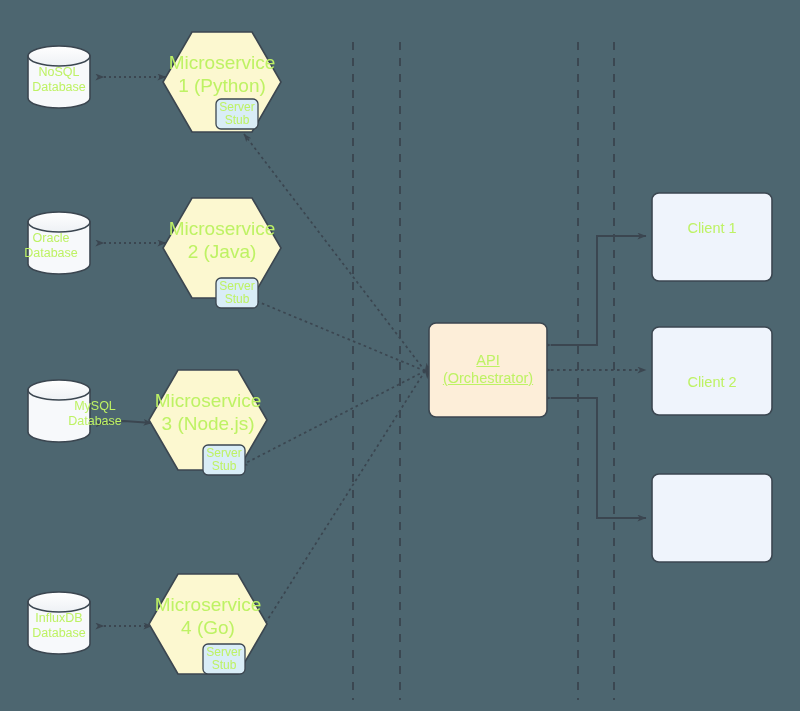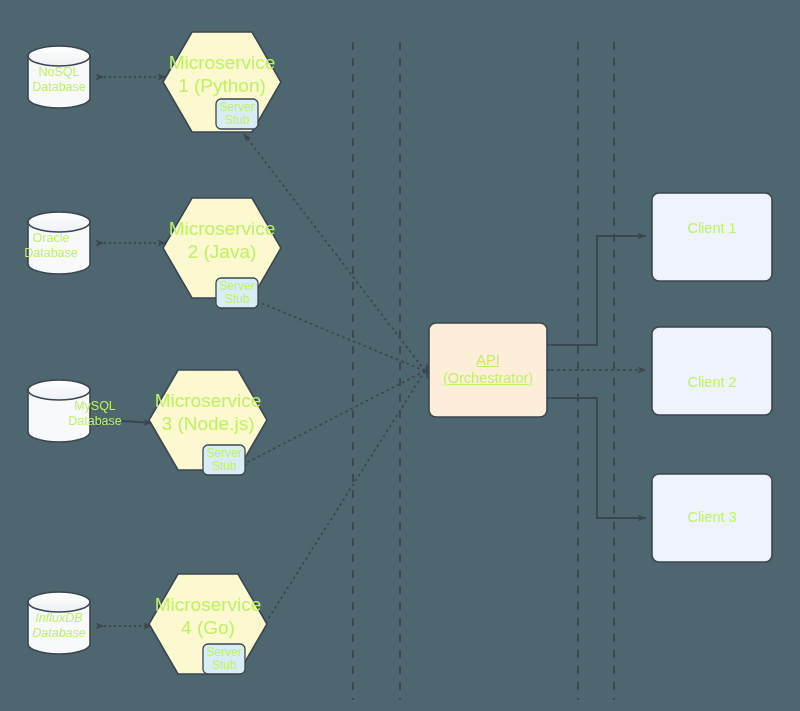--- a/index.html
+++ b/index.html
@@ -113,21 +113,21 @@
       <rect x="652" y="474" width="120" height="88" rx="7"></rect>
     </g>
   </svg>
 
   <div class="node-label db-label" style="left:28px;top:56px;width:62px;height:48px;">NoSQL
 Database</div>
   <div class="node-label db-label" style="left:20px;top:222px;width:62px;height:48px;">Oracle
 Database</div>
   <div class="node-label db-label" style="left:28px;top:390px;width:62px;height:48px;padding-left:36px;">MySQL
 Database</div>
-  <div class="node-label db-label" style="left:24px;top:602px;width:70px;height:48px;font-style:italic;">InfluxDB
+  <div class="node-label db-label" style="left:24px;top:602px;width:70px;height:48px;">InfluxDB
 Database</div>
 
   <div class="node-label ms-label" style="left:158px;top:52px;width:128px;height:44px;">Microservice
 1 (Python)</div>
   <div class="node-label ms-label" style="left:158px;top:218px;width:128px;height:44px;">Microservice
 2 (Java)</div>
   <div class="node-label ms-label" style="left:144px;top:390px;width:128px;height:44px;">Microservice
 3 (Node.js)</div>
   <div class="node-label ms-label" style="left:144px;top:594px;width:128px;height:44px;">Microservice
 4 (Go)</div>
@@ -139,15 +139,14 @@
   <div class="node-label stub-label" style="left:203px;top:445px;width:42px;height:30px;">Server
 Stub</div>
   <div class="node-label stub-label" style="left:203px;top:644px;width:42px;height:30px;">Server
 Stub</div>
 
   <div class="node-label api-label" style="left:429px;top:323px;width:118px;height:94px;">API
 (Orchestrator)</div>
 
   <div class="node-label client-label" style="left:652px;top:193px;width:120px;height:72px;">Client 1</div>
   <div class="node-label client-label" style="left:652px;top:327px;width:120px;height:88px;margin-top:12px;">Client 2</div>
-  <div class="node-label client-label" style="left:652px;top:474px;width:120px;height:88px;">Client 3</div>
 
 </div>
 
 </body></html>

